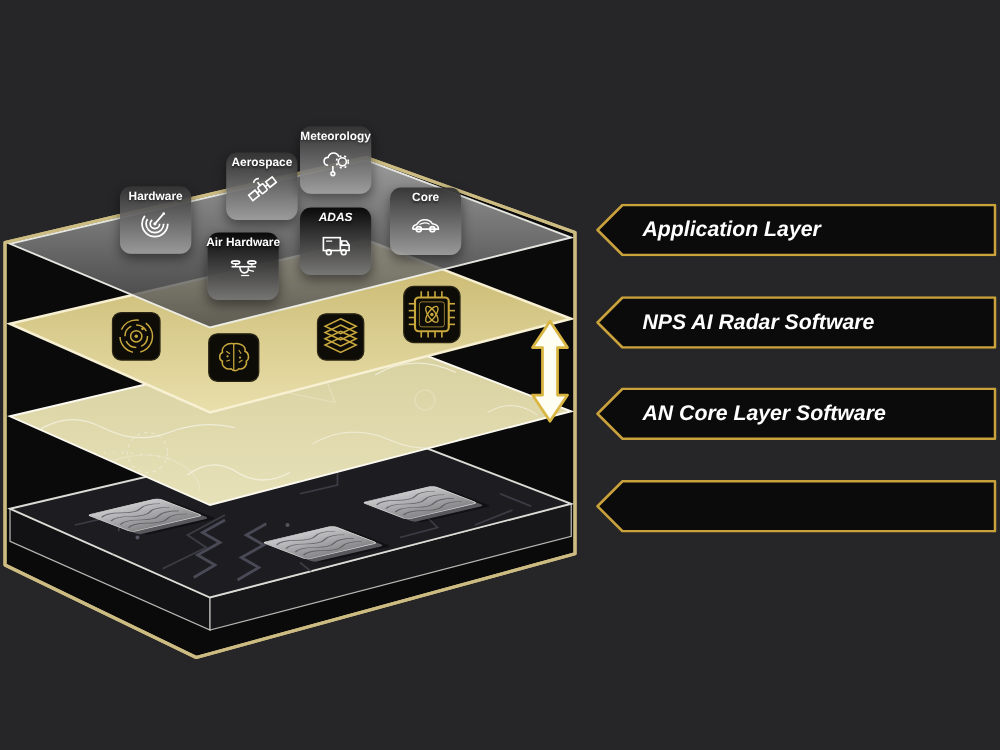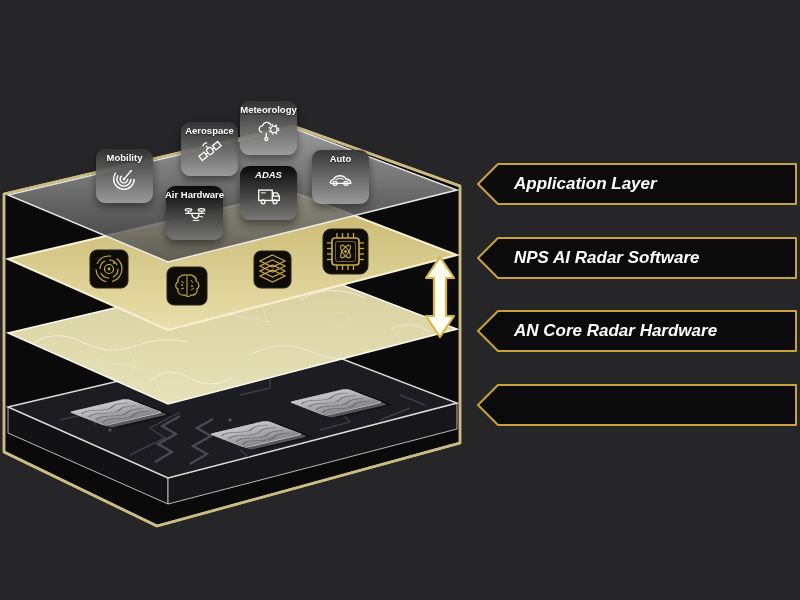--- a/index.html
+++ b/index.html
@@ -235,21 +235,21 @@
     </g>
 
     <polygon points="4,194 293,126 460,186 460,443 157,526 4,452" fill="none" stroke="#cdbc82" stroke-width="2.5" stroke-linejoin="round"></polygon>
 
     <g>
       <polygon points="440,257 454,278 446,278 446,316 454,316 440,337 426,316 434,316 434,278 426,278" fill="#fffef2" stroke="#d9b642" stroke-width="2.2" stroke-linejoin="round"></polygon>
     </g>
   </svg>
 
   <div class="app-tile tile-defense">
-    <span class="tile-label">Mobility</span>
+    <span class="tile-label">Hardware</span>
     <svg width="30" height="26" viewBox="0 0 24 24">
       <g stroke="#fff" fill="none" stroke-width="1.3">
         <circle cx="11" cy="13" r="3.5" stroke-dasharray="14 8"></circle>
         <circle cx="11" cy="13" r="6.5" stroke-dasharray="24 17"></circle>
         <circle cx="11" cy="13" r="9.5" stroke-dasharray="36 24"></circle>
         <path d="M11,13 L17,6"></path>
         <circle cx="11" cy="13" r="1.2" fill="#fff" stroke="none"></circle>
         <circle cx="17.5" cy="5.5" r="1" fill="#fff" stroke="none"></circle>
       </g>
     </svg>
@@ -290,21 +290,21 @@
         <path d="M15,10 L19.5,10 L21.5,13 L21.5,17 L15,17"></path>
         <path d="M16,10 L16,13 L21.5,13"></path>
         <circle cx="6.5" cy="18.3" r="1.8"></circle>
         <circle cx="17.5" cy="18.3" r="1.8"></circle>
         <path d="M4.5,10 L9,10" stroke-width="0.9"></path>
       </g>
     </svg>
   </div>
 
   <div class="app-tile tile-auto">
-    <span class="tile-label">Auto</span>
+    <span class="tile-label">Core</span>
     <svg width="30" height="26" viewBox="0 0 24 24">
       <g stroke="#fff" fill="none" stroke-width="1.2">
         <path d="M2,16 Q2,13 5,12.5 Q7,9 11,9 Q15,9 16.5,12 Q21,12.5 21,16 L2,16"></path>
         <path d="M7,12.5 Q11,10.2 14.5,12.3" stroke-width="0.9"></path>
         <circle cx="6.5" cy="16" r="1.9"></circle>
         <circle cx="16.5" cy="16" r="1.9"></circle>
       </g>
     </svg>
   </div>
 
@@ -332,21 +332,21 @@
   <div class="plate plate-1">
     <svg width="322" height="42">
       <polygon points="22,1 320,1 320,41 22,41 2,21" fill="#0b0b0b" stroke="#c9a23c" stroke-width="2" stroke-linejoin="round"></polygon>
     </svg>
     <span class="plate-text">NPS AI Radar Software</span>
   </div>
   <div class="plate plate-2">
     <svg width="322" height="42">
       <polygon points="22,1 320,1 320,41 22,41 2,21" fill="#0b0b0b" stroke="#c9a23c" stroke-width="2" stroke-linejoin="round"></polygon>
     </svg>
-    <span class="plate-text">AN Core Radar Hardware</span>
+    <span class="plate-text">AN Core Layer Software</span>
   </div>
   <div class="plate plate-3">
     <svg width="322" height="42">
       <polygon points="22,1 320,1 320,41 22,41 2,21" fill="#0b0b0b" stroke="#c9a23c" stroke-width="2" stroke-linejoin="round"></polygon>
     </svg>
   </div>
 
 </div>
 
 </body></html>

